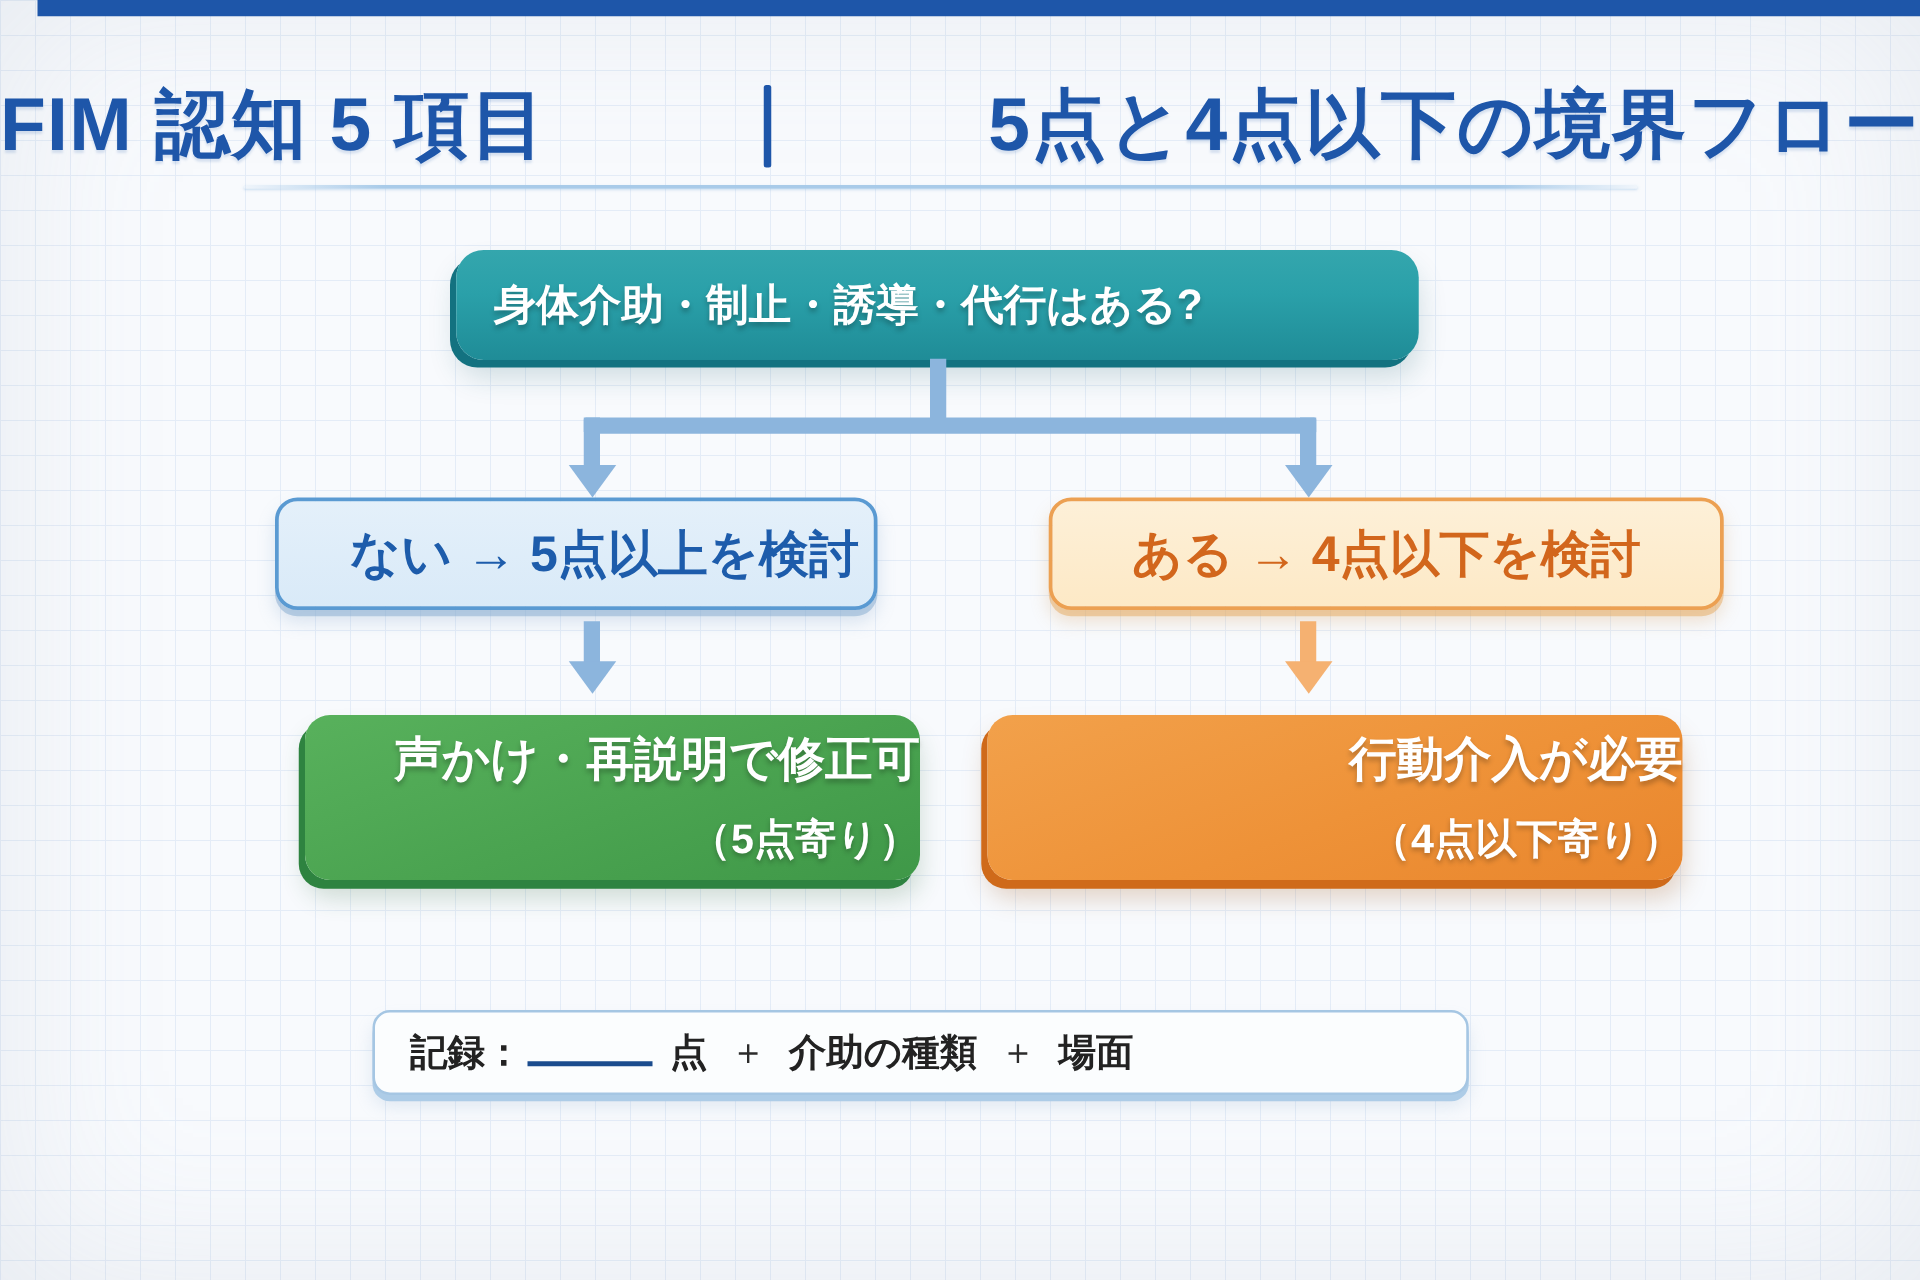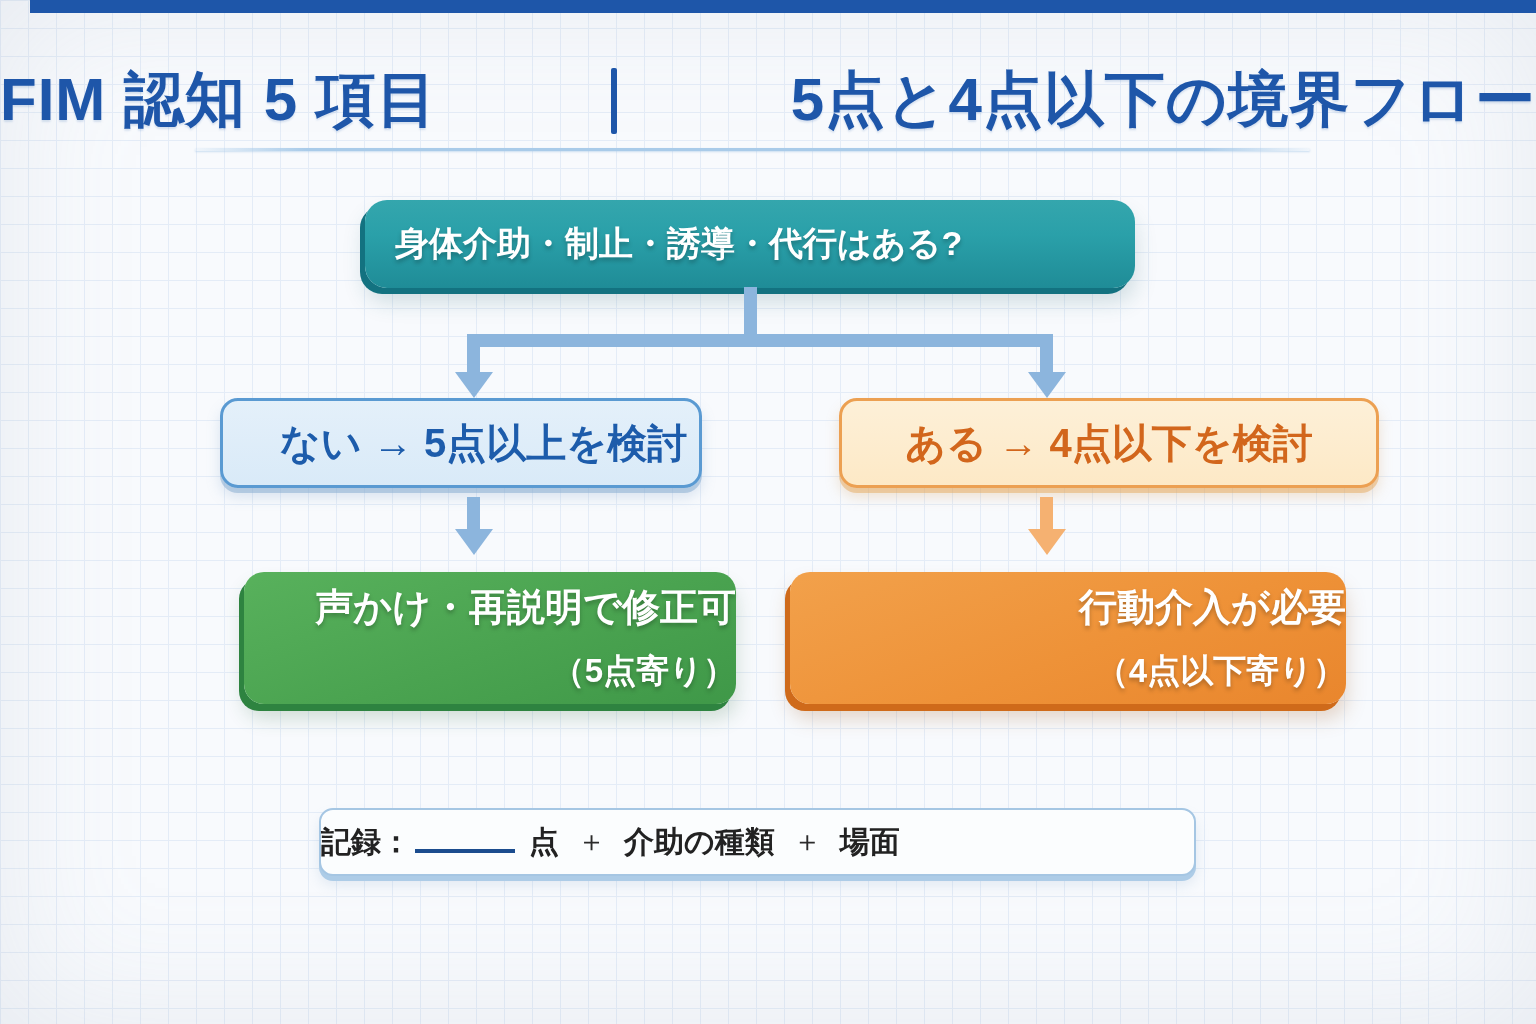--- a/index.html
+++ b/index.html
@@ -97,26 +97,26 @@
     left:244px;width:492px;
     background:linear-gradient(160deg,#58b15c,var(--green,#4aa350) 55%,#3f9848);
     box-shadow:-5px 7px 0 var(--green-dark,#2e8340), 0 14px 20px rgba(40,100,50,0.2);
   }
   .result-yes{
     left:790px;width:556px;
     background:linear-gradient(160deg,#f2a14b,var(--orange,#ee9238) 55%,#e9862d);
     box-shadow:-5px 7px 0 var(--orange-dark,#cf6a1a), 0 14px 20px rgba(160,90,30,0.25);
   }
   .note-box{
-    position:absolute;left:319px;top:808px;width:877px;height:68px;border-radius:14px;
+    position:absolute;left:298px;top:808px;width:877px;height:68px;border-radius:14px;
     box-sizing:border-box;
     background:#fbfdfe;
     border:2px solid #a5c6e3;
     box-shadow:0 5px 0 #adcce7, 0 9px 14px rgba(130,165,200,0.2);
-    display:flex;align-items:center;
+    display:flex;align-items:center;padding-left:28px;
     color:#222222;font-size:30px;font-weight:bold;white-space:nowrap;
   }
   .note-blank{
     display:inline-block;width:100px;height:26px;
     border-bottom:4px solid #1b4c8e;
     margin:0 12px 0 4px;transform:translateY(-4px);
   }
   .note-plus{font-weight:400;font-size:29px;color:#2b2b2b;margin:0 18px;}
   .note-unit{margin-left:2px;}
 </style>

